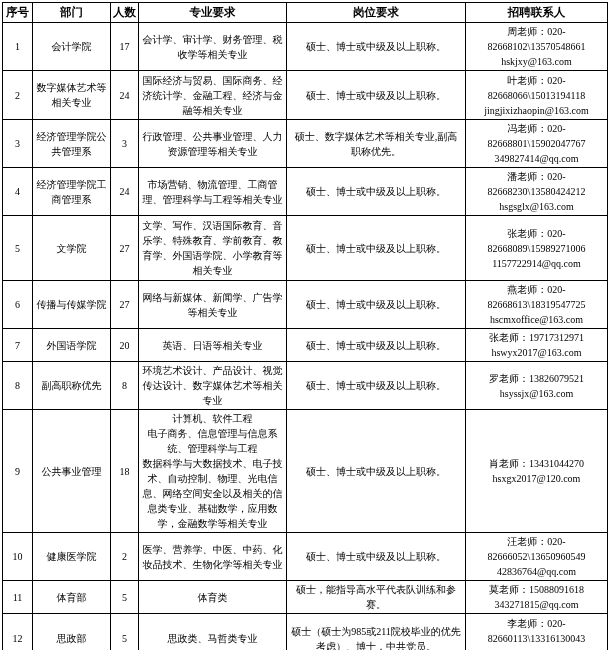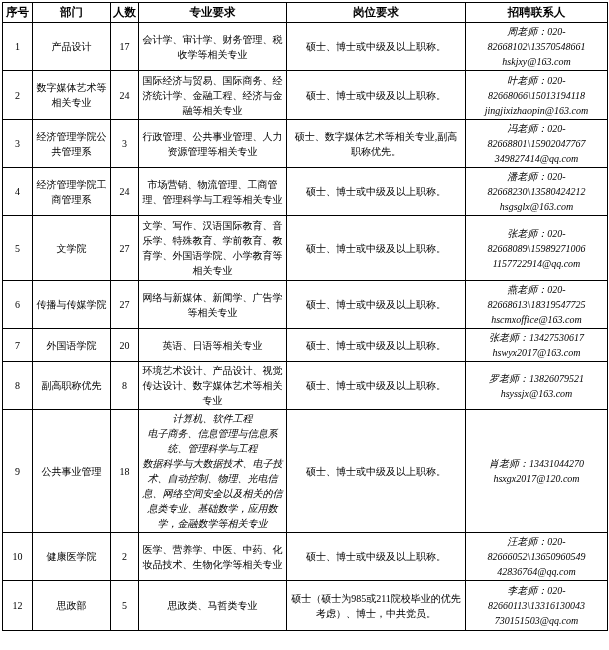--- a/index.html
+++ b/index.html
@@ -32,21 +32,21 @@
     text-align: center;
     overflow: hidden;
     word-break: break-word;
   }
   table.recruit th {
     font-size: 11.5px;
     font-weight: bold;
     padding: 1px 2px;
   }
   td.ta-left { text-align: left; }
-  td.prelines { white-space: pre-line; font-style: italic; }
+  td.prelines { white-space: pre-line; }
   col.c-no    { width: 30px; }
   col.c-dept  { width: 78px; }
   col.c-count { width: 28px; }
   col.c-major { width: 148px; }
   col.c-pos   { width: 179px; }
   col.c-contact { width: 142px; }
 </style>
 </head>
 <body>
 
@@ -66,21 +66,21 @@
         <th>部门</th>
         <th>人数</th>
         <th>专业要求</th>
         <th>岗位要求</th>
         <th>招聘联系人</th>
       </tr>
     </thead>
     <tbody>
       <tr style="height:42px">
         <td>1</td>
-        <td>产品设计</td>
+        <td>会计学院</td>
         <td>17</td>
         <td>会计学、审计学、财务管理、税收学等相关专业</td>
         <td class="ta-left">硕士、博士或中级及以上职称。</td>
         <td class="prelines">周老师：020-
 82668102\13570548661
 hskjxy@163.com</td>
       </tr>
       <tr style="height:49px">
         <td>2</td>
         <td>数字媒体艺术等相关专业</td>
@@ -130,21 +130,21 @@
         <td class="prelines">燕老师：020-
 82668613\18319547725
 hscmxoffice@163.com</td>
       </tr>
       <tr style="height:33px">
         <td>7</td>
         <td>外国语学院</td>
         <td>20</td>
         <td>英语、日语等相关专业</td>
         <td class="ta-left">硕士、博士或中级及以上职称。</td>
-        <td class="prelines">张老师：13427530617
+        <td class="prelines">张老师：19717312971
 hswyx2017@163.com</td>
       </tr>
       <tr style="height:47px">
         <td>8</td>
         <td>副高职称优先</td>
         <td>8</td>
         <td>环境艺术设计、产品设计、视觉传达设计、数字媒体艺术等相关专业</td>
         <td class="ta-left">硕士、博士或中级及以上职称。</td>
         <td class="prelines">罗老师：13826079521
 hsyssjx@163.com</td>
@@ -163,20 +163,29 @@
       <tr style="height:47px">
         <td>10</td>
         <td>健康医学院</td>
         <td>2</td>
         <td>医学、营养学、中医、中药、化妆品技术、生物化学等相关专业</td>
         <td class="ta-left">硕士、博士或中级及以上职称。</td>
         <td class="prelines">汪老师：020-
 82666052\13650960549
 42836764@qq.com</td>
       </tr>
+      <tr style="height:33px">
+        <td>11</td>
+        <td>体育部</td>
+        <td>5</td>
+        <td>体育类</td>
+        <td class="ta-left">硕士，能指导高水平代表队训练和参赛。</td>
+        <td class="prelines">莫老师：15088091618
+343271815@qq.com</td>
+      </tr>
       <tr style="height:50px">
         <td>12</td>
         <td>思政部</td>
         <td>5</td>
         <td>思政类、马哲类专业</td>
         <td class="ta-left">硕士（硕士为985或211院校毕业的优先考虑）、博士，中共党员。</td>
         <td class="prelines">李老师：020-
 82660113\13316130043
 730151503@qq.com</td>
       </tr>

